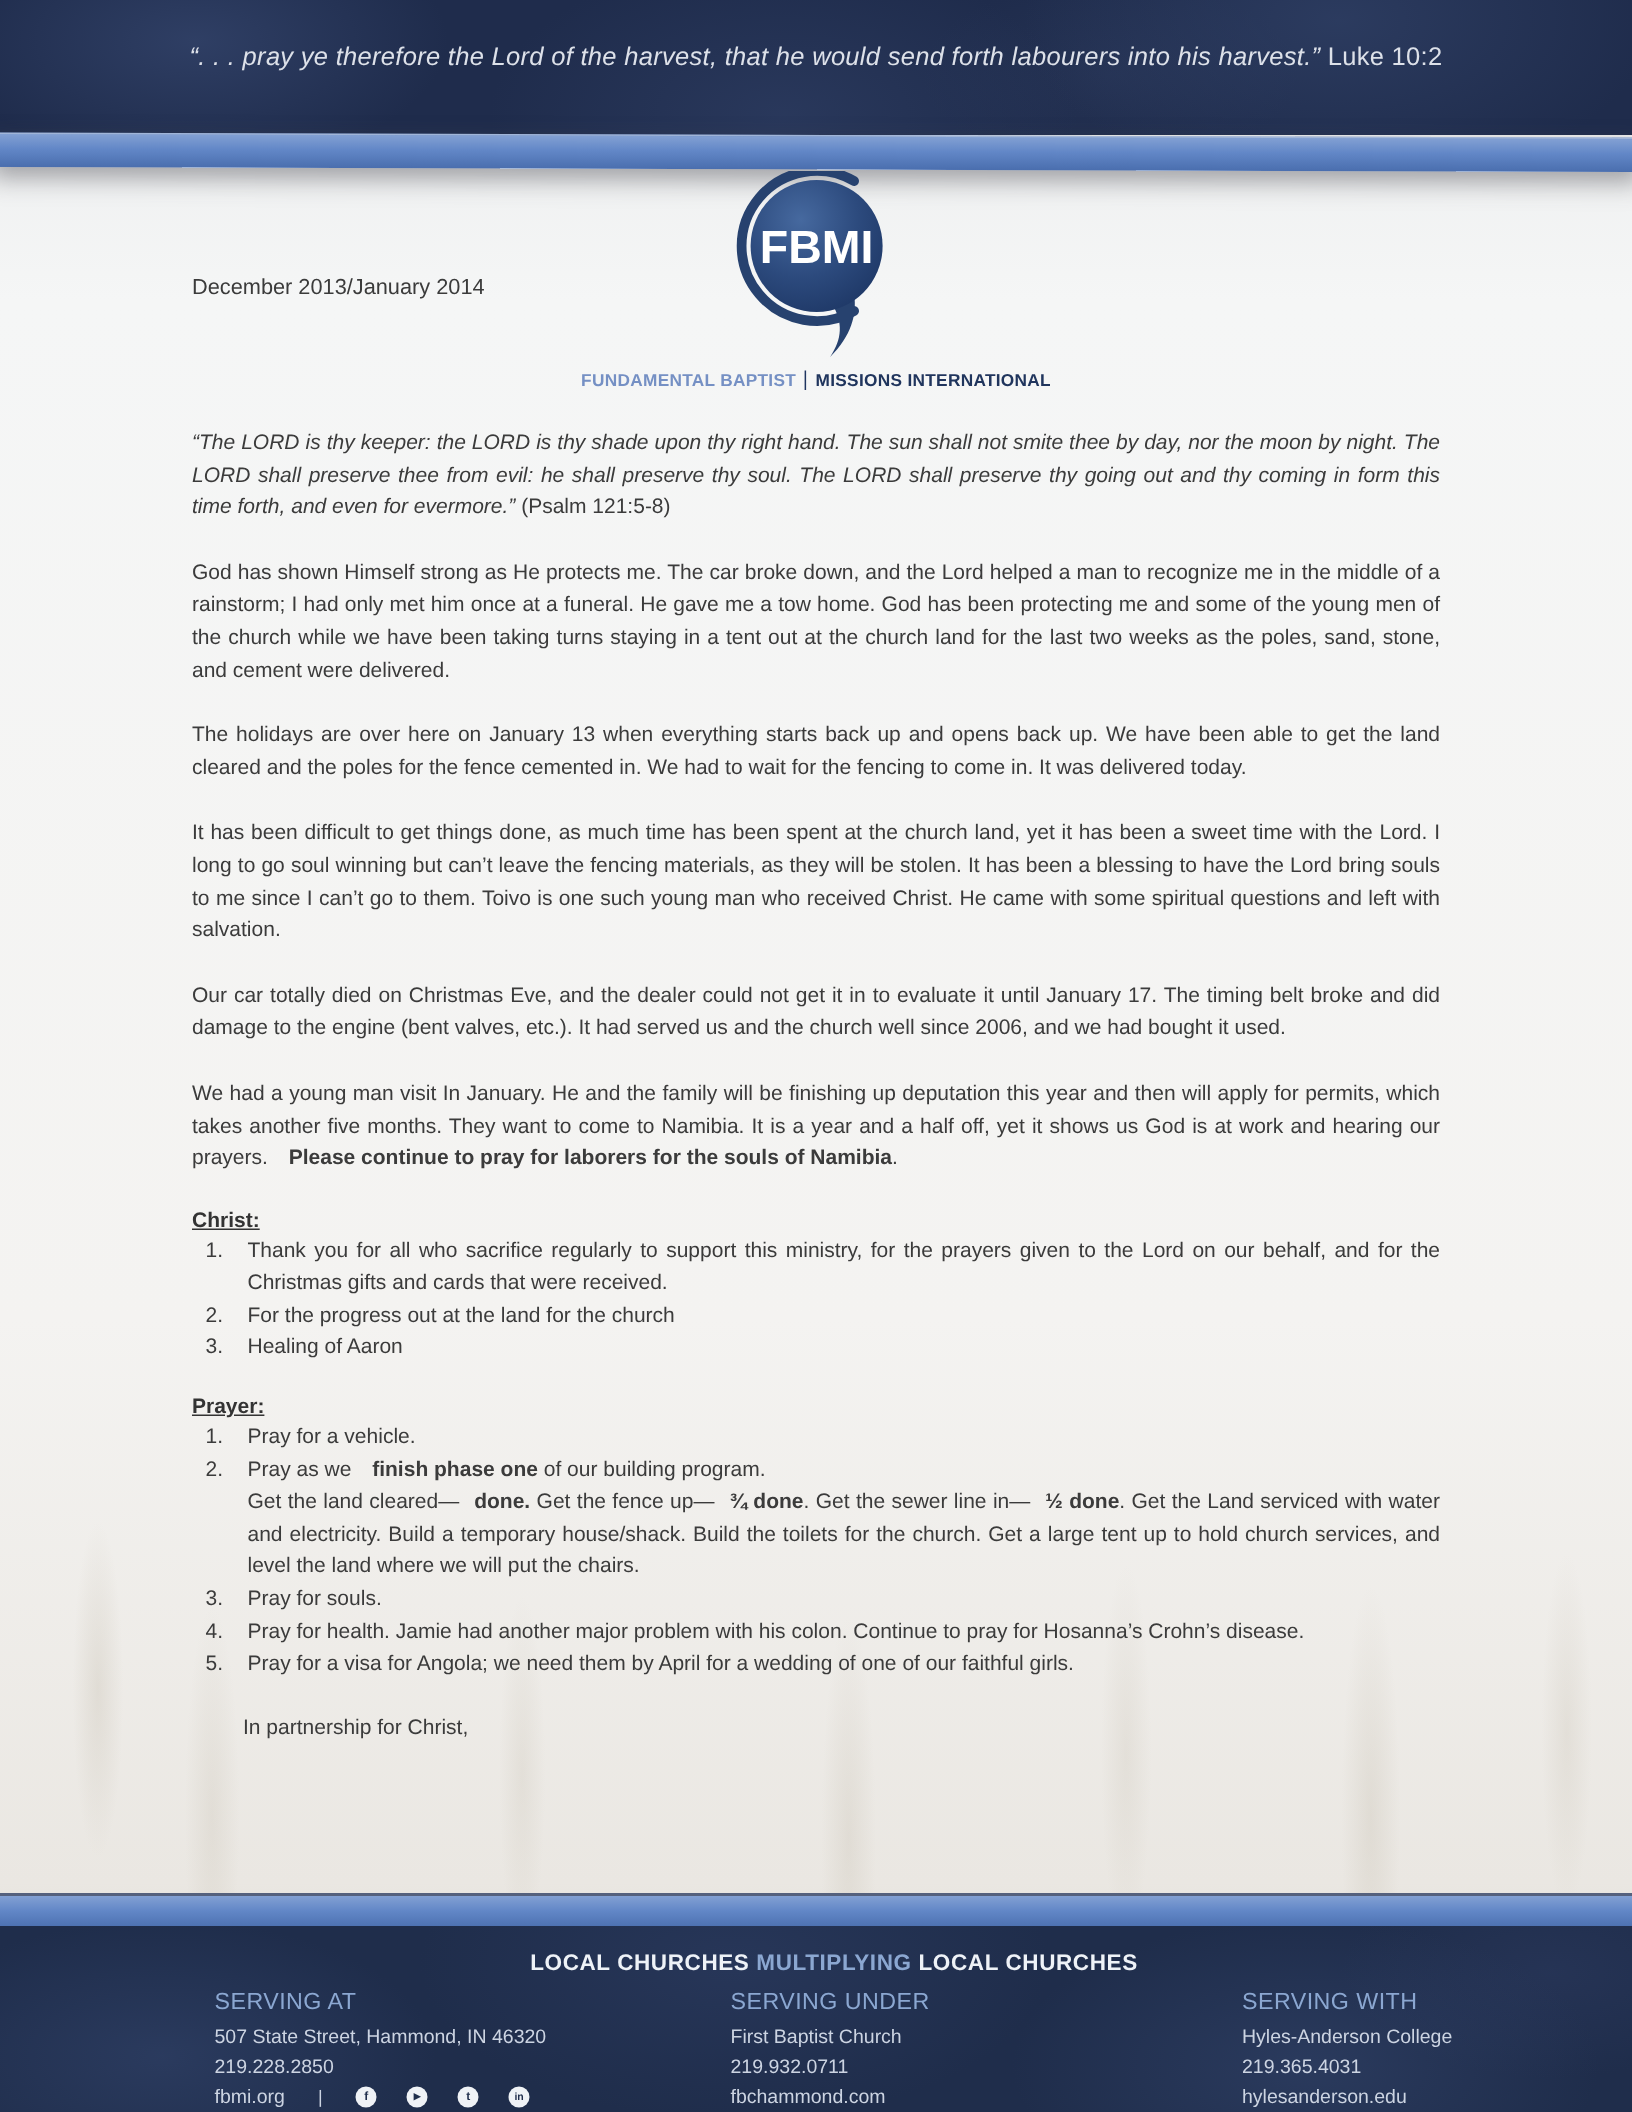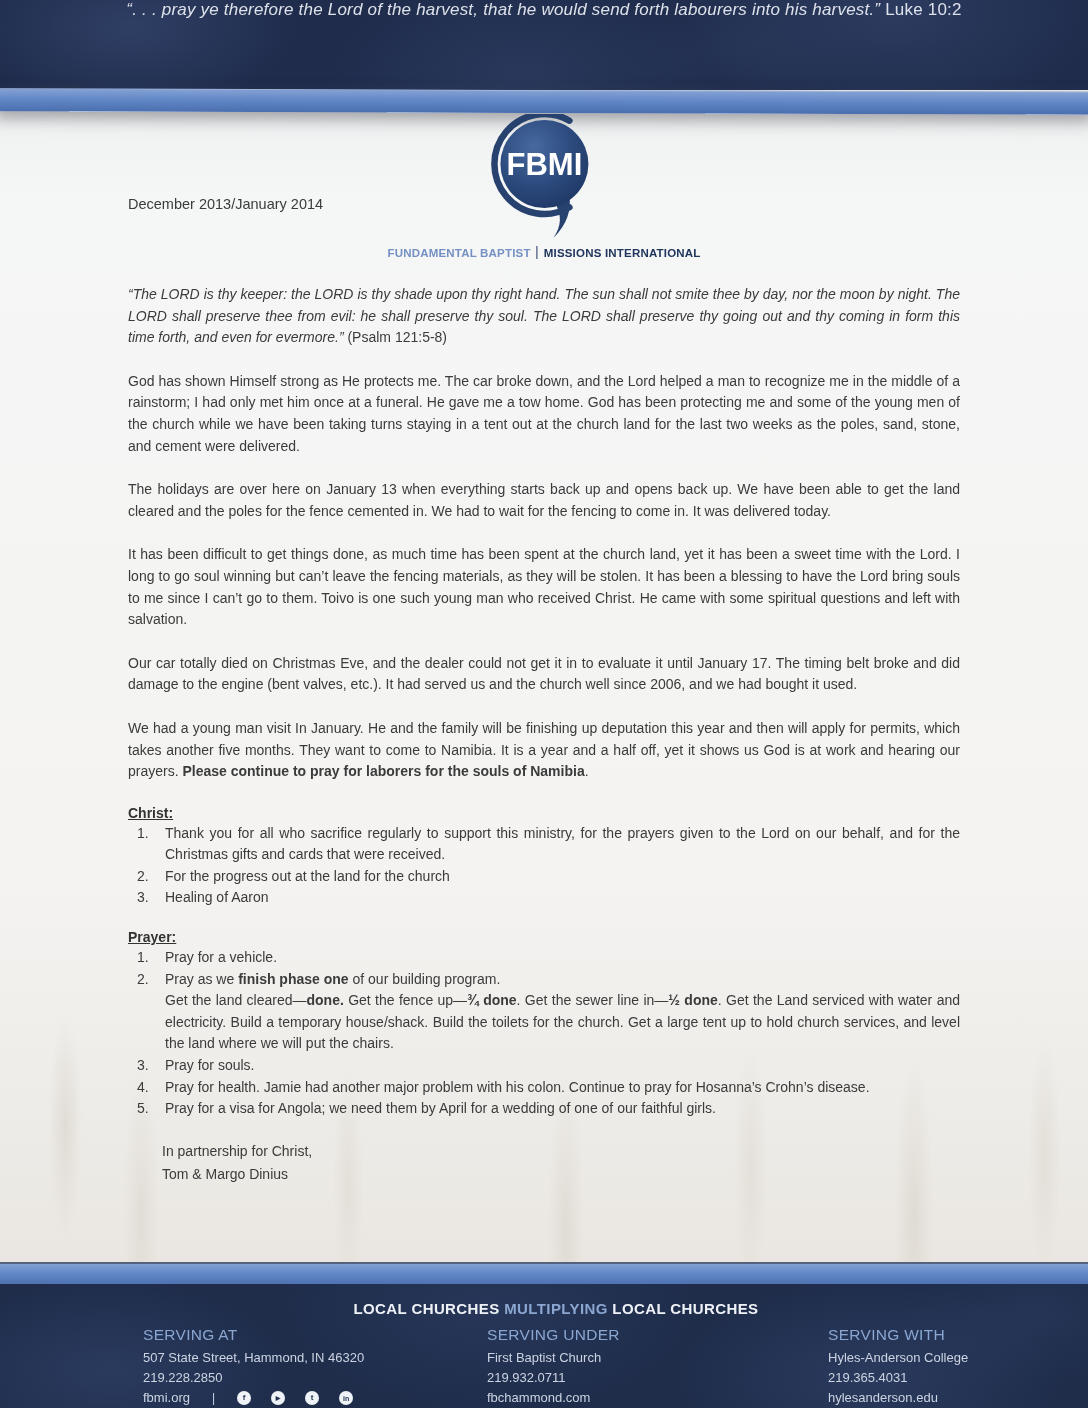--- a/index.html
+++ b/index.html
@@ -19,45 +19,45 @@
   
   .top-banner{
     position:absolute;top:0;left:0;right:0;height:90px;
     background:
       radial-gradient(240px 120px at 12% 30%, rgba(60,78,120,.55), transparent 70%),
       radial-gradient(280px 150px at 48% 85%, rgba(48,64,102,.6),  transparent 70%),
       radial-gradient(300px 160px at 82% 15%, rgba(56,74,114,.5),  transparent 70%),
       radial-gradient(180px 90px  at 68% 55%, rgba(40,54,88,.6),   transparent 70%),
       #1f2c4c;
   }
-  .quote-line{margin:0;text-align:center;font-size:17px;color:#dde1e9;letter-spacing:.2px;}
+  .quote-line{margin:0;padding-top:28px;text-align:center;font-size:17px;color:#dde1e9;letter-spacing:.2px;}
   
   .bar{position:absolute;left:-6px;right:-6px;height:22px;
        background:linear-gradient(180deg,#82a0d3 0%,#6287c7 45%,#4a6eae 100%);}
   .bar-top{top:90px;transform:rotate(0.18deg);border-top:1px solid rgba(232,239,250,.55);
            box-shadow:0 7px 16px rgba(80,80,88,.5);}
   .bar-bottom{top:1262px;border-top:2px solid #55617d;}
   
   .main{position:absolute;top:112px;left:0;width:1088px;height:1150px;
         padding:0 128px;box-sizing:border-box;color:#3b3b3b;}
   .letter-head{position:relative;height:146px;margin-bottom:26px;}
-  .date{position:absolute;left:0;top:84px;font-size:14.5px;color:#3b3b3b;}
+  .date{position:absolute;left:0;top:72px;font-size:14.5px;color:#3b3b3b;}
   .logo{position:absolute;left:50%;transform:translateX(-50%);top:2px;text-align:center;}
   .logo-caption{margin-top:2px;white-space:nowrap;font-size:11.5px;font-weight:bold;letter-spacing:.2px;
                 display:flex;align-items:center;justify-content:center;}
   .logo-caption .lc-left{color:#7590c4;}
   .logo-caption .lc-div{display:inline-block;width:1px;height:13px;background:#1f3560;margin:0 6px;}
   .logo-caption .lc-right{color:#20355d;}
   .para{margin:0 0 22px;font-size:14px;line-height:21.6px;text-align:justify;}
   .sec-title{margin:4px 0 2px;font-size:14px;font-weight:bold;text-decoration:underline;color:#333;}
   ol.letter-list{list-style:none;counter-reset:n;margin:0 0 20px;padding:0 0 0 37px;}
   ol.letter-list li{counter-increment:n;position:relative;font-size:14px;line-height:21.6px;text-align:justify;}
   ol.letter-list li::before{content:counter(n) ".";position:absolute;left:-28px;}
   .closing{margin:12px 0 0 34px;font-size:14px;line-height:23.5px;}
-  .rb{font-weight:bold;}
+  .rb{font-weight:bold;margin-left:10px;}
   .ri{font-style:italic;}
   .ra{color:#8ba7d1;}
   
   .footer{
     position:absolute;top:1284px;left:0;right:0;height:124px;
     background:
       radial-gradient(260px 130px at 10% 70%, rgba(52,70,110,.55), transparent 70%),
       radial-gradient(300px 150px at 45% 20%, rgba(46,62,100,.55), transparent 70%),
       radial-gradient(280px 140px at 80% 75%, rgba(54,72,112,.5),  transparent 70%),
       radial-gradient(200px 100px at 95% 25%, rgba(42,56,92,.6),   transparent 70%),
@@ -129,21 +129,20 @@
     <ol class="letter-list">
       <li><span>Pray for a vehicle.</span></li>
       <li><span>Pray as we </span><span class="rb">finish phase one</span><span> of our building program.</span><br><span>Get the land cleared—</span><span class="rb">done.</span><span> Get the fence up—</span><span class="rb">¾ done</span><span>. Get the sewer line in—</span><span class="rb">½ done</span><span>. Get the Land serviced with water and electricity. Build a temporary house/shack. Build the toilets for the church. Get a large tent up to hold church services, and level the land where we will put the chairs.</span></li>
       <li><span>Pray for souls.</span></li>
       <li><span>Pray for health. Jamie had another major problem with his colon. Continue to pray for Hosanna’s  Crohn’s disease.</span></li>
       <li><span>Pray for a visa for Angola; we need them by April for a wedding of one of our faithful girls.</span></li>
     </ol>
 
     <div class="closing">
       <div>In partnership for Christ,</div>
-      <div>Tom &amp; Margo Dinius</div>
     </div>
   </main>
 
   <div class="bar bar-bottom"></div>
   <footer class="footer">
     <div class="tagline"><span>LOCAL CHURCHES </span><span class="ra">MULTIPLYING</span><span> LOCAL CHURCHES</span></div>
 
     <div class="fcol fcol-1">
       <h4>SERVING AT</h4>
       <div class="fline">507 State Street, Hammond, IN  46320</div>

